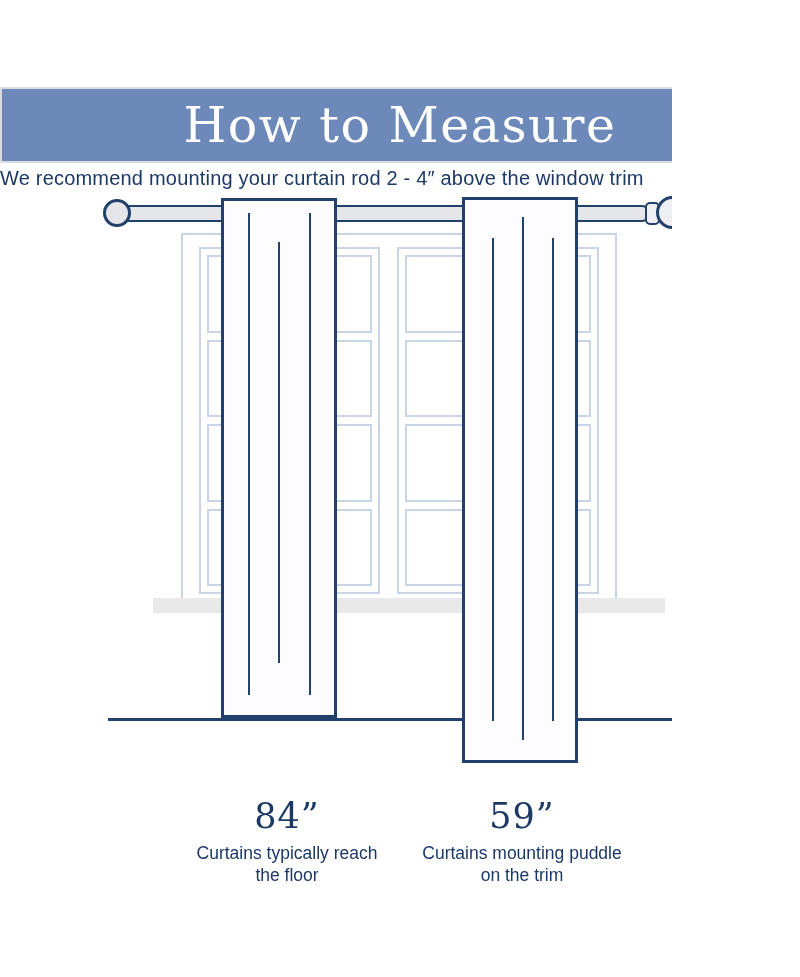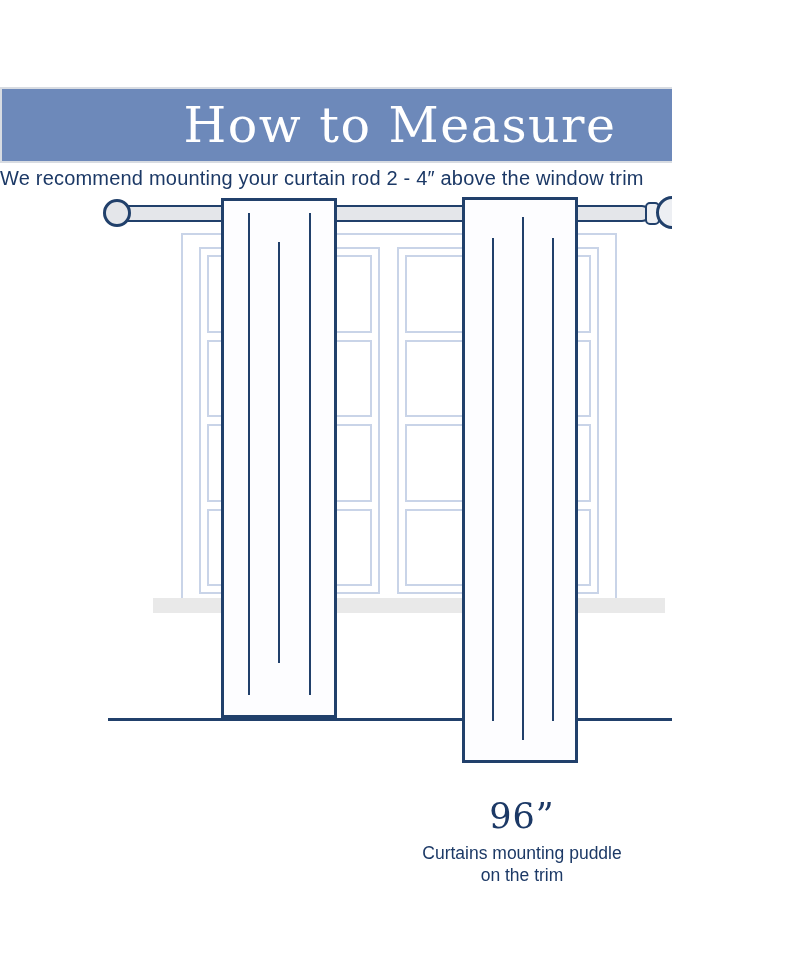--- a/index.html
+++ b/index.html
@@ -102,21 +102,28 @@
     <div class="fold" style="left:24px;top:12px;height:482px;"></div>
     <div class="fold" style="left:54px;top:41px;height:421px;"></div>
     <div class="fold" style="left:85px;top:12px;height:482px;"></div>
   </div>
   <div id="panel-96" class="panel">
     <div class="fold" style="left:27px;top:38px;height:483px;"></div>
     <div class="fold" style="left:57px;top:17px;height:523px;"></div>
     <div class="fold" style="left:87px;top:38px;height:483px;"></div>
   </div>
 
+  <div id="meas-84" class="meas">
+    <div class="num">84”</div>
+    <div class="cap">
+      <span>Curtains typically reach</span>
+      <span>the floor</span>
+    </div>
+  </div>
   <div id="meas-96" class="meas">
-    <div class="num">96”</div>
+    <div class="num">59”</div>
     <div class="cap">
       <span>Curtains mounting puddle</span>
       <span>on the trim</span>
     </div>
   </div>
 
 </div>
 
 </body></html>

